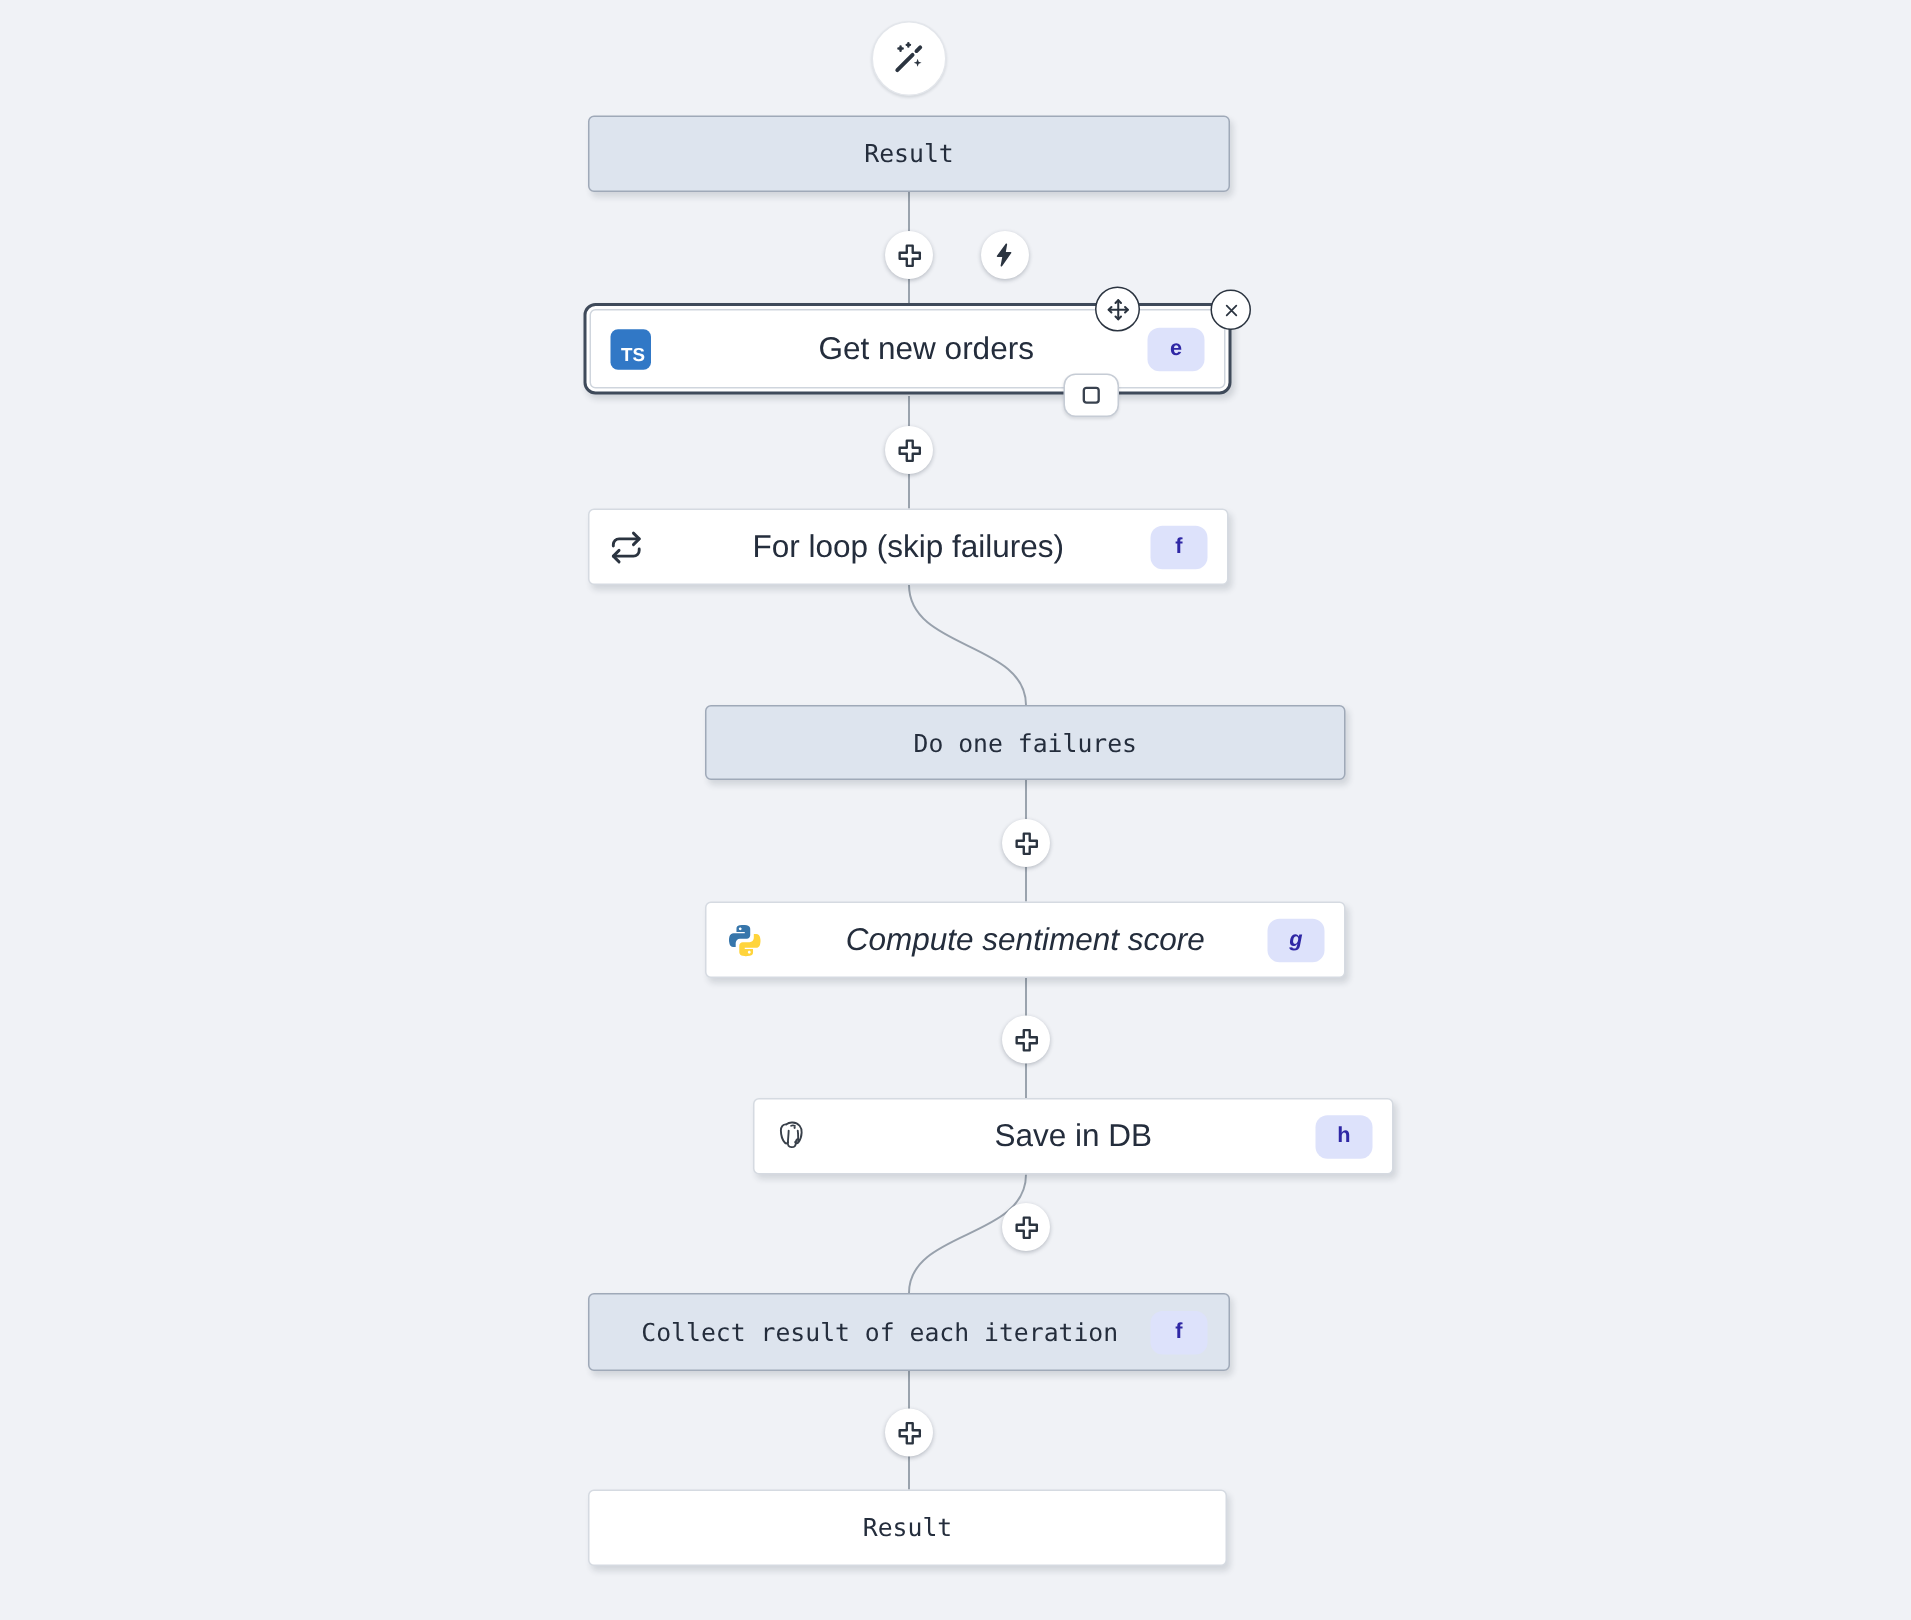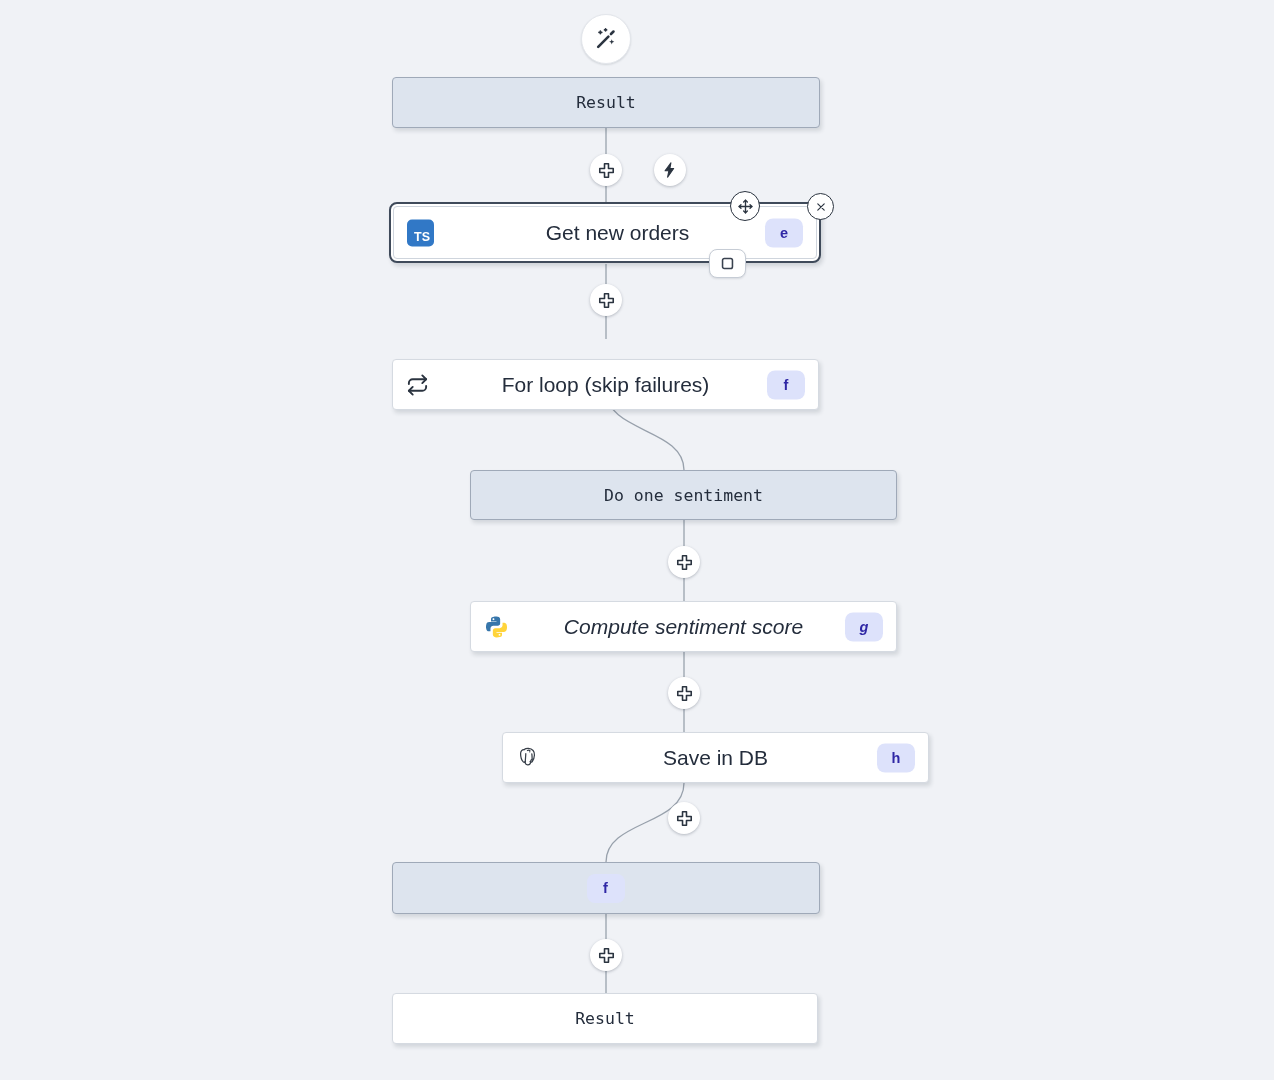--- a/index.html
+++ b/index.html
@@ -151,35 +151,35 @@
 </div>
 
 <div class="circle-btn plus-btn" style="left:590px;top:284px;">
   <span style="display:flex;">
     <svg width="19" height="19" viewBox="0 0 24 24">
       <path d="M9.5 3.5h5v6h6v5h-6v6h-5v-6h-6v-5h6z" fill="#ffffff" stroke="#2b3440" stroke-width="2" stroke-linejoin="round"></path>
     </svg>
   </span>
 </div>
 
-<div class="node white" style="left:392px;top:339px;width:427px;height:51px;margin-top:20px;">
+<div class="node white" style="left:392px;top:339px;width:427px;height:51px;">
   <span class="icon-left">
     <svg width="23" height="23" viewBox="0 0 24 24" fill="none" stroke="#2b3440" stroke-width="2" stroke-linecap="round" stroke-linejoin="round">
       <path d="m17 2 4 4-4 4"></path>
       <path d="M3 11v-1a4 4 0 0 1 4-4h14"></path>
       <path d="m7 22-4-4 4-4"></path>
       <path d="M21 13v1a4 4 0 0 1-4 4H3"></path>
     </svg>
   </span>
   <span class="center-label sans">For loop (skip failures)</span>
   <span class="badge">f</span>
 </div>
 
 <div class="node virtual" style="left:470px;top:470px;width:427px;height:50px;">
-  <span class="center-label mono">Do one sentiment</span>
+  <span class="center-label mono">Do one failures</span>
 </div>
 
 <div class="circle-btn plus-btn" style="left:668px;top:546px;">
   <span style="display:flex;">
     <svg width="19" height="19" viewBox="0 0 24 24">
       <path d="M9.5 3.5h5v6h6v5h-6v6h-5v-6h-6v-5h6z" fill="#ffffff" stroke="#2b3440" stroke-width="2" stroke-linejoin="round"></path>
     </svg>
   </span>
 </div>
 
@@ -220,20 +220,21 @@
 
 <div class="circle-btn plus-btn" style="left:668px;top:802px;">
   <span style="display:flex;">
     <svg width="19" height="19" viewBox="0 0 24 24">
       <path d="M9.5 3.5h5v6h6v5h-6v6h-5v-6h-6v-5h6z" fill="#ffffff" stroke="#2b3440" stroke-width="2" stroke-linejoin="round"></path>
     </svg>
   </span>
 </div>
 
 <div class="node virtual" style="left:392px;top:862px;width:428px;height:52px;padding:0 13px;">
+  <span class="center-label mono">Collect result of each iteration</span>
   <span class="badge inline">f</span>
 </div>
 
 <div class="circle-btn plus-btn" style="left:590px;top:939px;">
   <span style="display:flex;">
     <svg width="19" height="19" viewBox="0 0 24 24">
       <path d="M9.5 3.5h5v6h6v5h-6v6h-5v-6h-6v-5h6z" fill="#ffffff" stroke="#2b3440" stroke-width="2" stroke-linejoin="round"></path>
     </svg>
   </span>
 </div>

